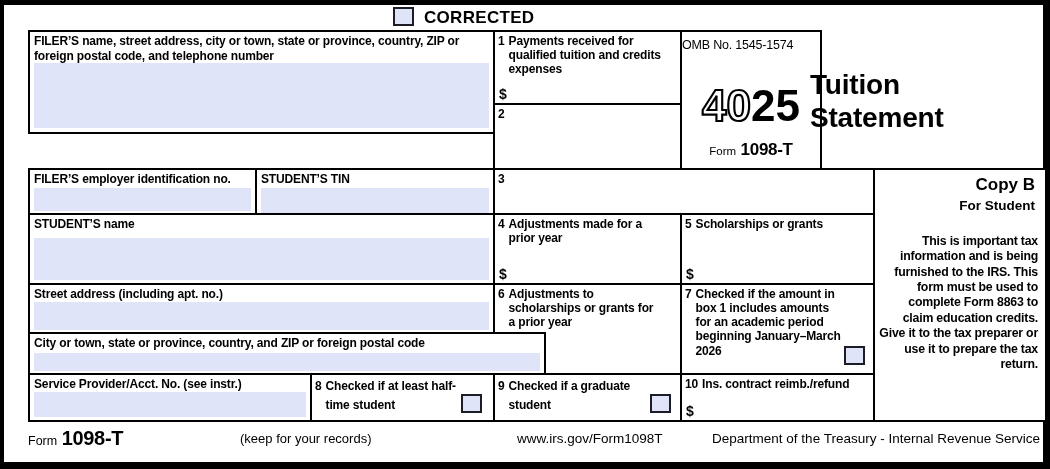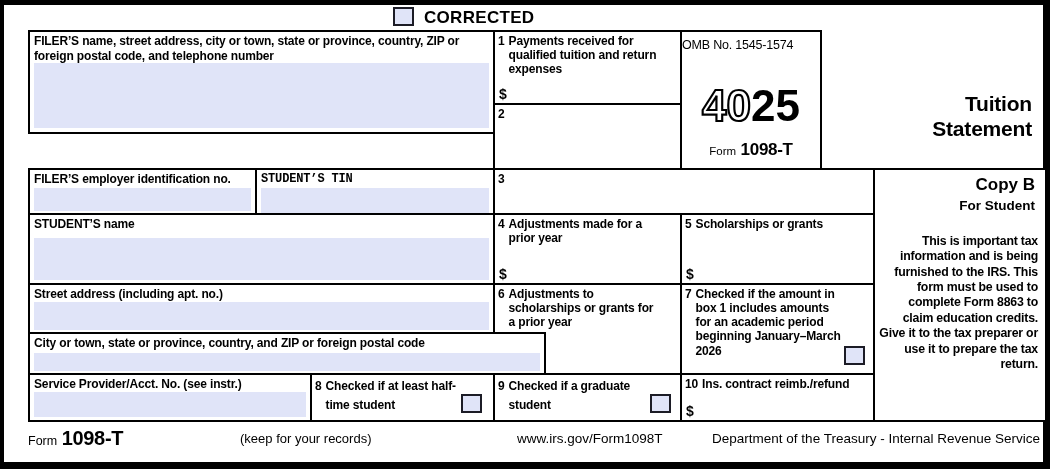--- a/index.html
+++ b/index.html
@@ -36,21 +36,21 @@
 
   
   .omb-text{position:absolute;top:6px;left:0;right:0;text-align:left;font-size:12.5px;letter-spacing:-0.2px;}
   .year{position:absolute;top:52px;left:0;right:0;text-align:center;font-size:44px;font-weight:bold;letter-spacing:0px;line-height:1;}
   .year .outline{color:#fff;-webkit-text-stroke:2.2px #000;}
   .year .solid{color:#000;}
   .omb-form{position:absolute;bottom:8px;left:0;right:0;text-align:center;}
   .omb-form .w{font-size:11.5px;}
   .omb-form .n{font-size:17px;font-weight:bold;letter-spacing:-0.3px;}
 
-  .main-title{position:absolute;left:810px;top:68px;width:222px;text-align:right;font-size:21px;font-weight:bold;line-height:1.18;letter-spacing:-0.2px;margin-top:24px;}
+  .main-title{position:absolute;left:810px;top:68px;width:222px;text-align:left;font-size:28px;font-weight:bold;line-height:1.18;letter-spacing:-0.2px;}
 
   
   .copyb{position:absolute;top:5px;left:6px;right:10px;text-align:right;font-size:17px;font-weight:bold;}
   .forstudent{position:absolute;top:28px;left:6px;right:10px;text-align:right;font-size:13.5px;font-weight:bold;}
   .notice{position:absolute;top:64px;left:4px;right:7px;text-align:right;font-size:12.3px;font-weight:bold;line-height:1.25;letter-spacing:-0.2px;}
 
   
   .tall .numlbl{line-height:1.62;}
 
   
@@ -75,21 +75,21 @@
   <div class="corrected-label">CORRECTED</div>
 
   <div class="cell" style="left:28px;top:30px;width:467px;height:104px;">
     <div class="lbl">FILER’S name, street address, city or town, state or province, country, ZIP or foreign postal code, and telephone number</div>
     <div class="fieldfill" style="left:4px;right:4px;top:31px;bottom:4px;"></div>
   </div>
 
   <div class="cell" style="left:493px;top:30px;width:189px;height:75px;">
     <div class="numlbl">
       <span class="num">1</span>
-      <span>Payments received for qualified tuition and return expenses</span>
+      <span>Payments received for qualified tuition and credits expenses</span>
     </div>
     <div class="money" style="left:2px;right:2px;bottom:2px;height:15px;">
       <span class="dollar">$</span>
       <span class="mfill"></span>
     </div>
   </div>
 
   <div class="cell" style="left:493px;top:103px;width:189px;height:67px;">
     <div class="numlbl">
       <span class="num">2</span>
@@ -108,21 +108,21 @@
   <div class="main-title">
     <div>Tuition</div>
     <div>Statement</div>
   </div>
 
   <div class="cell" style="left:28px;top:168px;width:229px;height:47px;">
     <div class="lbl">FILER’S employer identification no.</div>
     <div class="fieldfill" style="left:4px;right:4px;top:18px;bottom:2px;"></div>
   </div>
 
-  <div class="cell" style="left:255px;top:168px;width:240px;height:51px;font-family:Liberation Mono, monospace;">
+  <div class="cell" style="left:255px;top:168px;width:240px;height:51px;">
     <div class="lbl">STUDENT’S TIN</div>
     <div class="fieldfill" style="left:4px;right:4px;top:18px;bottom:2px;"></div>
   </div>
 
   <div class="cell" style="left:493px;top:168px;width:382px;height:47px;">
     <div class="numlbl">
       <span class="num">3</span>
     </div>
   </div>
 

